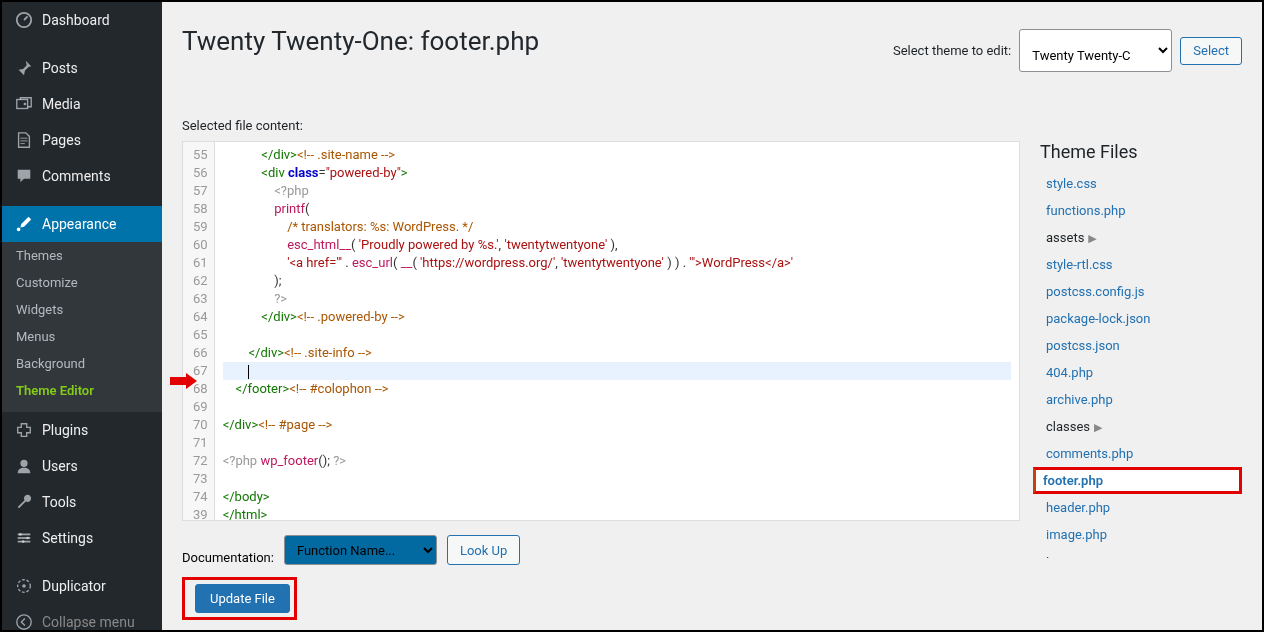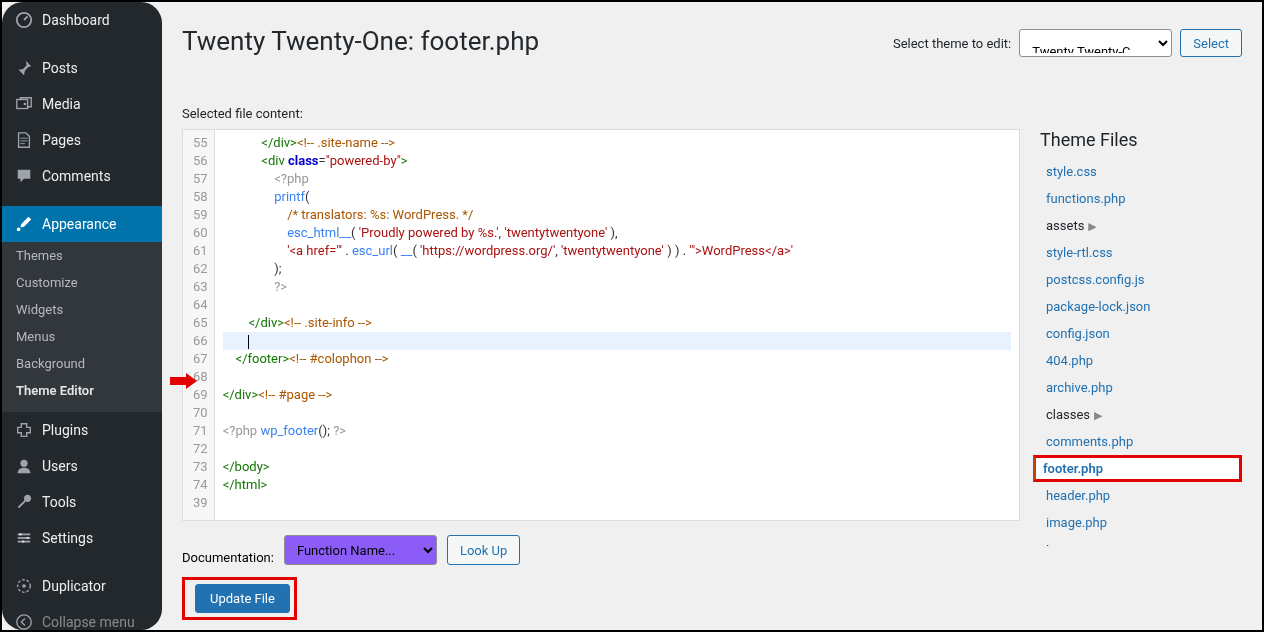--- a/index.html
+++ b/index.html
@@ -1,36 +1,36 @@
 <!DOCTYPE html>
 <html><head>
 <meta charset="utf-8">
 <style>
 * { margin: 0; padding: 0; box-sizing: border-box; font-family: -apple-system, BlinkMacSystemFont, "Segoe UI", Roboto, sans-serif; }
 body { background: #f0f0f1; overflow: hidden; }
 .container { width: 1264px; height: 632px; border: 2px solid #000; background: #f0f0f1; display: flex; position: relative; }
 
 
-.sidebar { width: 160px; background: #23282d; color: #fff; font-size: 14px; flex-shrink: 0; position: relative; height: 100%; border-radius: 21px; }
+.sidebar { width: 160px; background: #23282d; color: #fff; font-size: 14px; flex-shrink: 0; position: relative; height: 100%; }
 .sidebar-item { display: flex; align-items: center; padding: 8px 12px; cursor: pointer; color: #eee; gap: 8px; }
 .sidebar-item.active { background: #0073aa; color: #fff; position: relative; }
 .sidebar-item.active::after { content: ''; position: absolute; right: -8px; top: 50%; transform: translateY(-50%); border: 8px solid transparent; border-right-color: #f0f0f1; }
 .sidebar-subitem { padding: 6px 12px 6px 14px; font-size: 13px; cursor: pointer; color: #b4b9be; background: #32373c; }
-.sidebar-subitem.active { color: #e5e5e5; font-weight: 600; }
+.sidebar-subitem.active { color: #84cc16; font-weight: 600; }
 .sidebar-item .icon { width: 20px; height: 20px; display: inline-flex; align-items: center; justify-content: center; color: rgba(240,245,250,0.6); }
 .sidebar-item.active .icon { color: #fff; }
 
 
 .main { flex: 1; padding: 10px 20px 10px 20px; overflow: hidden; display: flex; flex-direction: column; }
 
 .header-row { display: flex; align-items: flex-start; justify-content: space-between; margin-top: 5px; margin-bottom: 2px; }
 .page-title { font-size: 26px; font-weight: 400; color: #23282d; padding: 9px 0 4px; }
 .theme-select-area { display: flex; align-items: center; gap: 8px; font-size: 13px; padding-top: 12px; }
 .theme-select-area label { color: #1d2327; }
-.theme-select-area select { padding: 13px 24px 3px 8px; border: 1px solid #8c8f94; border-radius: 3px; background: #fff; font-size: 13px; height: 28px; min-width: 130px; }
+.theme-select-area select { padding: 13px 24px 3px 8px; border: 1px solid #8c8f94; border-radius: 3px; background: #fff; font-size: 13px; height: 43px; min-width: 130px; }
 .btn { padding: 4px 12px; border: 1px solid #2271b1; background: #f6f7f7; color: #2271b1; border-radius: 3px; cursor: pointer; font-size: 13px; height: 28px; }
 .btn-primary { background: #2271b1; color: #fff; border-color: #2271b1; padding: 6px 14px; height: auto; margin-left: 6px; }
 
 .subtitle { font-size: 13px; color: #1d2327; margin-bottom: 8px; margin-top: 44px; }
 
 .editor-row { display: flex; gap: 0; flex: 1; min-height: 0; }
 
 
 .code-wrap { flex: 1; position: relative; border: 1px solid #ddd; background: #fff; display: flex; min-height: 0; }
 .code-scroll { overflow-y: scroll; flex: 1; display: flex; }
@@ -38,35 +38,35 @@
 .gutters div { height: 18px; }
 .code-lines { padding: 4px 8px; font-family: Consolas, Monaco, monospace; font-size: 13px; flex: 1; line-height: 18px; }
 .code-line { height: 18px; white-space: pre; color: #333; }
 .code-line.active-line { background: #e8f2ff; position: relative; }
 .cursor { display: inline-block; width: 1px; height: 14px; background: #000; vertical-align: middle; }
 .tag { color: #117700; }
 .attr { color: #0000cc; font-weight: bold; }
 .string { color: #aa1111; }
 .comment { color: #aa5500; }
 .php-del { color: #999; }
-.func { color: #3b82f6; }
+.func { color: #be185d; }
 
 
 .files-panel { width: 210px; margin-left: 12px; flex-shrink: 0; }
 .files-title { font-size: 18px; font-weight: 400; color: #1d2327; padding: 0 0 8px 8px; }
 .files-list-wrap { height: 388px; overflow-y: scroll; border-left: 1px solid transparent; }
 .file-item { padding: 6px 10px; font-size: 13px; color: #2271b1; cursor: pointer; border-left: 3px solid transparent; }
 .file-item.folder { color: #1d2327; }
 .file-item.active { background: #fff; color: #2271b1; font-weight: 600; border-left: 3px solid #c2410c; }
 .file-item .fold-arrow { color: #888; margin-left: 4px; font-size: 11px; }
 .file-highlight { border: 3px solid #e30000; padding: 3px 7px; }
 
 
 .doc-row { display: flex; align-items: flex-end; gap: 10px; margin-top: 14px; font-size: 13px; }
-.doc-row select { padding: 3px 24px 3px 8px; border: 1px solid #8c8f94; border-radius: 3px; background: #8b5cf6; height: 30px; min-width: 140px; font-size: 13px; }
+.doc-row select { padding: 3px 24px 3px 8px; border: 1px solid #8c8f94; border-radius: 3px; background: #0369a1; height: 30px; min-width: 140px; font-size: 13px; }
 .doc-row .btn { height: 30px; }
 
 .update-row { margin-top: 12px; }
 .update-highlight { border: 3px solid #e30000; display: inline-block; padding: 4px; }
 
 
 .arrow-anno { position: absolute; left: 166px; top: 370px; width: 30px; height: 18px; }
 .arrow-anno svg { width: 100%; height: 100%; }
 
 
@@ -241,20 +241,21 @@
           <div class="code-lines" id="codelines">
               <div class="code-line">            <span class="tag">&lt;/div&gt;</span><span class="comment">&lt;!-- .site-name --&gt;</span></div>
               <div class="code-line">            <span class="tag">&lt;div</span> <span class="attr">class</span>=<span class="string">"powered-by"</span><span class="tag">&gt;</span></div>
               <div class="code-line">                <span class="php-del">&lt;?php</span></div>
               <div class="code-line">                <span class="func">printf</span>(</div>
               <div class="code-line">                    <span class="comment">/* translators: %s: WordPress. */</span></div>
               <div class="code-line">                    <span class="func">esc_html__</span>( <span class="string">'Proudly powered by %s.'</span>, <span class="string">'twentytwentyone'</span> ),</div>
               <div class="code-line">                    <span class="string">'&lt;a href="'</span> . <span class="func">esc_url</span>( <span class="func">__</span>( <span class="string">'https://wordpress.org/'</span>, <span class="string">'twentytwentyone'</span> ) ) . <span class="string">'"&gt;WordPress&lt;/a&gt;'</span></div>
               <div class="code-line">                );</div>
               <div class="code-line">                <span class="php-del">?&gt;</span></div>
+              <div class="code-line">            <span class="tag">&lt;/div&gt;</span><span class="comment">&lt;!-- .powered-by --&gt;</span></div>
               <div class="code-line"></div>
               <div class="code-line">        <span class="tag">&lt;/div&gt;</span><span class="comment">&lt;!-- .site-info --&gt;</span></div>
               <div class="code-line active-line">        <span class="cursor"></span></div>
               <div class="code-line">    <span class="tag">&lt;/footer&gt;</span><span class="comment">&lt;!-- #colophon --&gt;</span></div>
               <div class="code-line"></div>
               <div class="code-line"><span class="tag">&lt;/div&gt;</span><span class="comment">&lt;!-- #page --&gt;</span></div>
               <div class="code-line"></div>
               <div class="code-line"><span class="php-del">&lt;?php</span> <span class="func">wp_footer</span>(); <span class="php-del">?&gt;</span></div>
               <div class="code-line"></div>
               <div class="code-line"><span class="tag">&lt;/body&gt;</span></div>
@@ -265,21 +266,21 @@
 
       <div class="files-panel">
         <div class="files-title">Theme Files</div>
         <div class="files-list-wrap" id="fileslist">
             <div class="file-item">style.css</div>
             <div class="file-item">functions.php</div>
             <div class="file-item folder">assets<span class="fold-arrow">▶</span></div>
             <div class="file-item">style-rtl.css</div>
             <div class="file-item">postcss.config.js</div>
             <div class="file-item">package-lock.json</div>
-            <div class="file-item">config.json</div>
+            <div class="file-item">postcss.json</div>
             <div class="file-item">404.php</div>
             <div class="file-item">archive.php</div>
             <div class="file-item folder">classes<span class="fold-arrow">▶</span></div>
             <div class="file-item">comments.php</div>
             <div class="file-item active file-highlight">footer.php</div>
             <div class="file-item">header.php</div>
             <div class="file-item">image.php</div>
             <div class="file-item folder">inc<span class="fold-arrow">▶</span></div>
           </div>
       </div>

